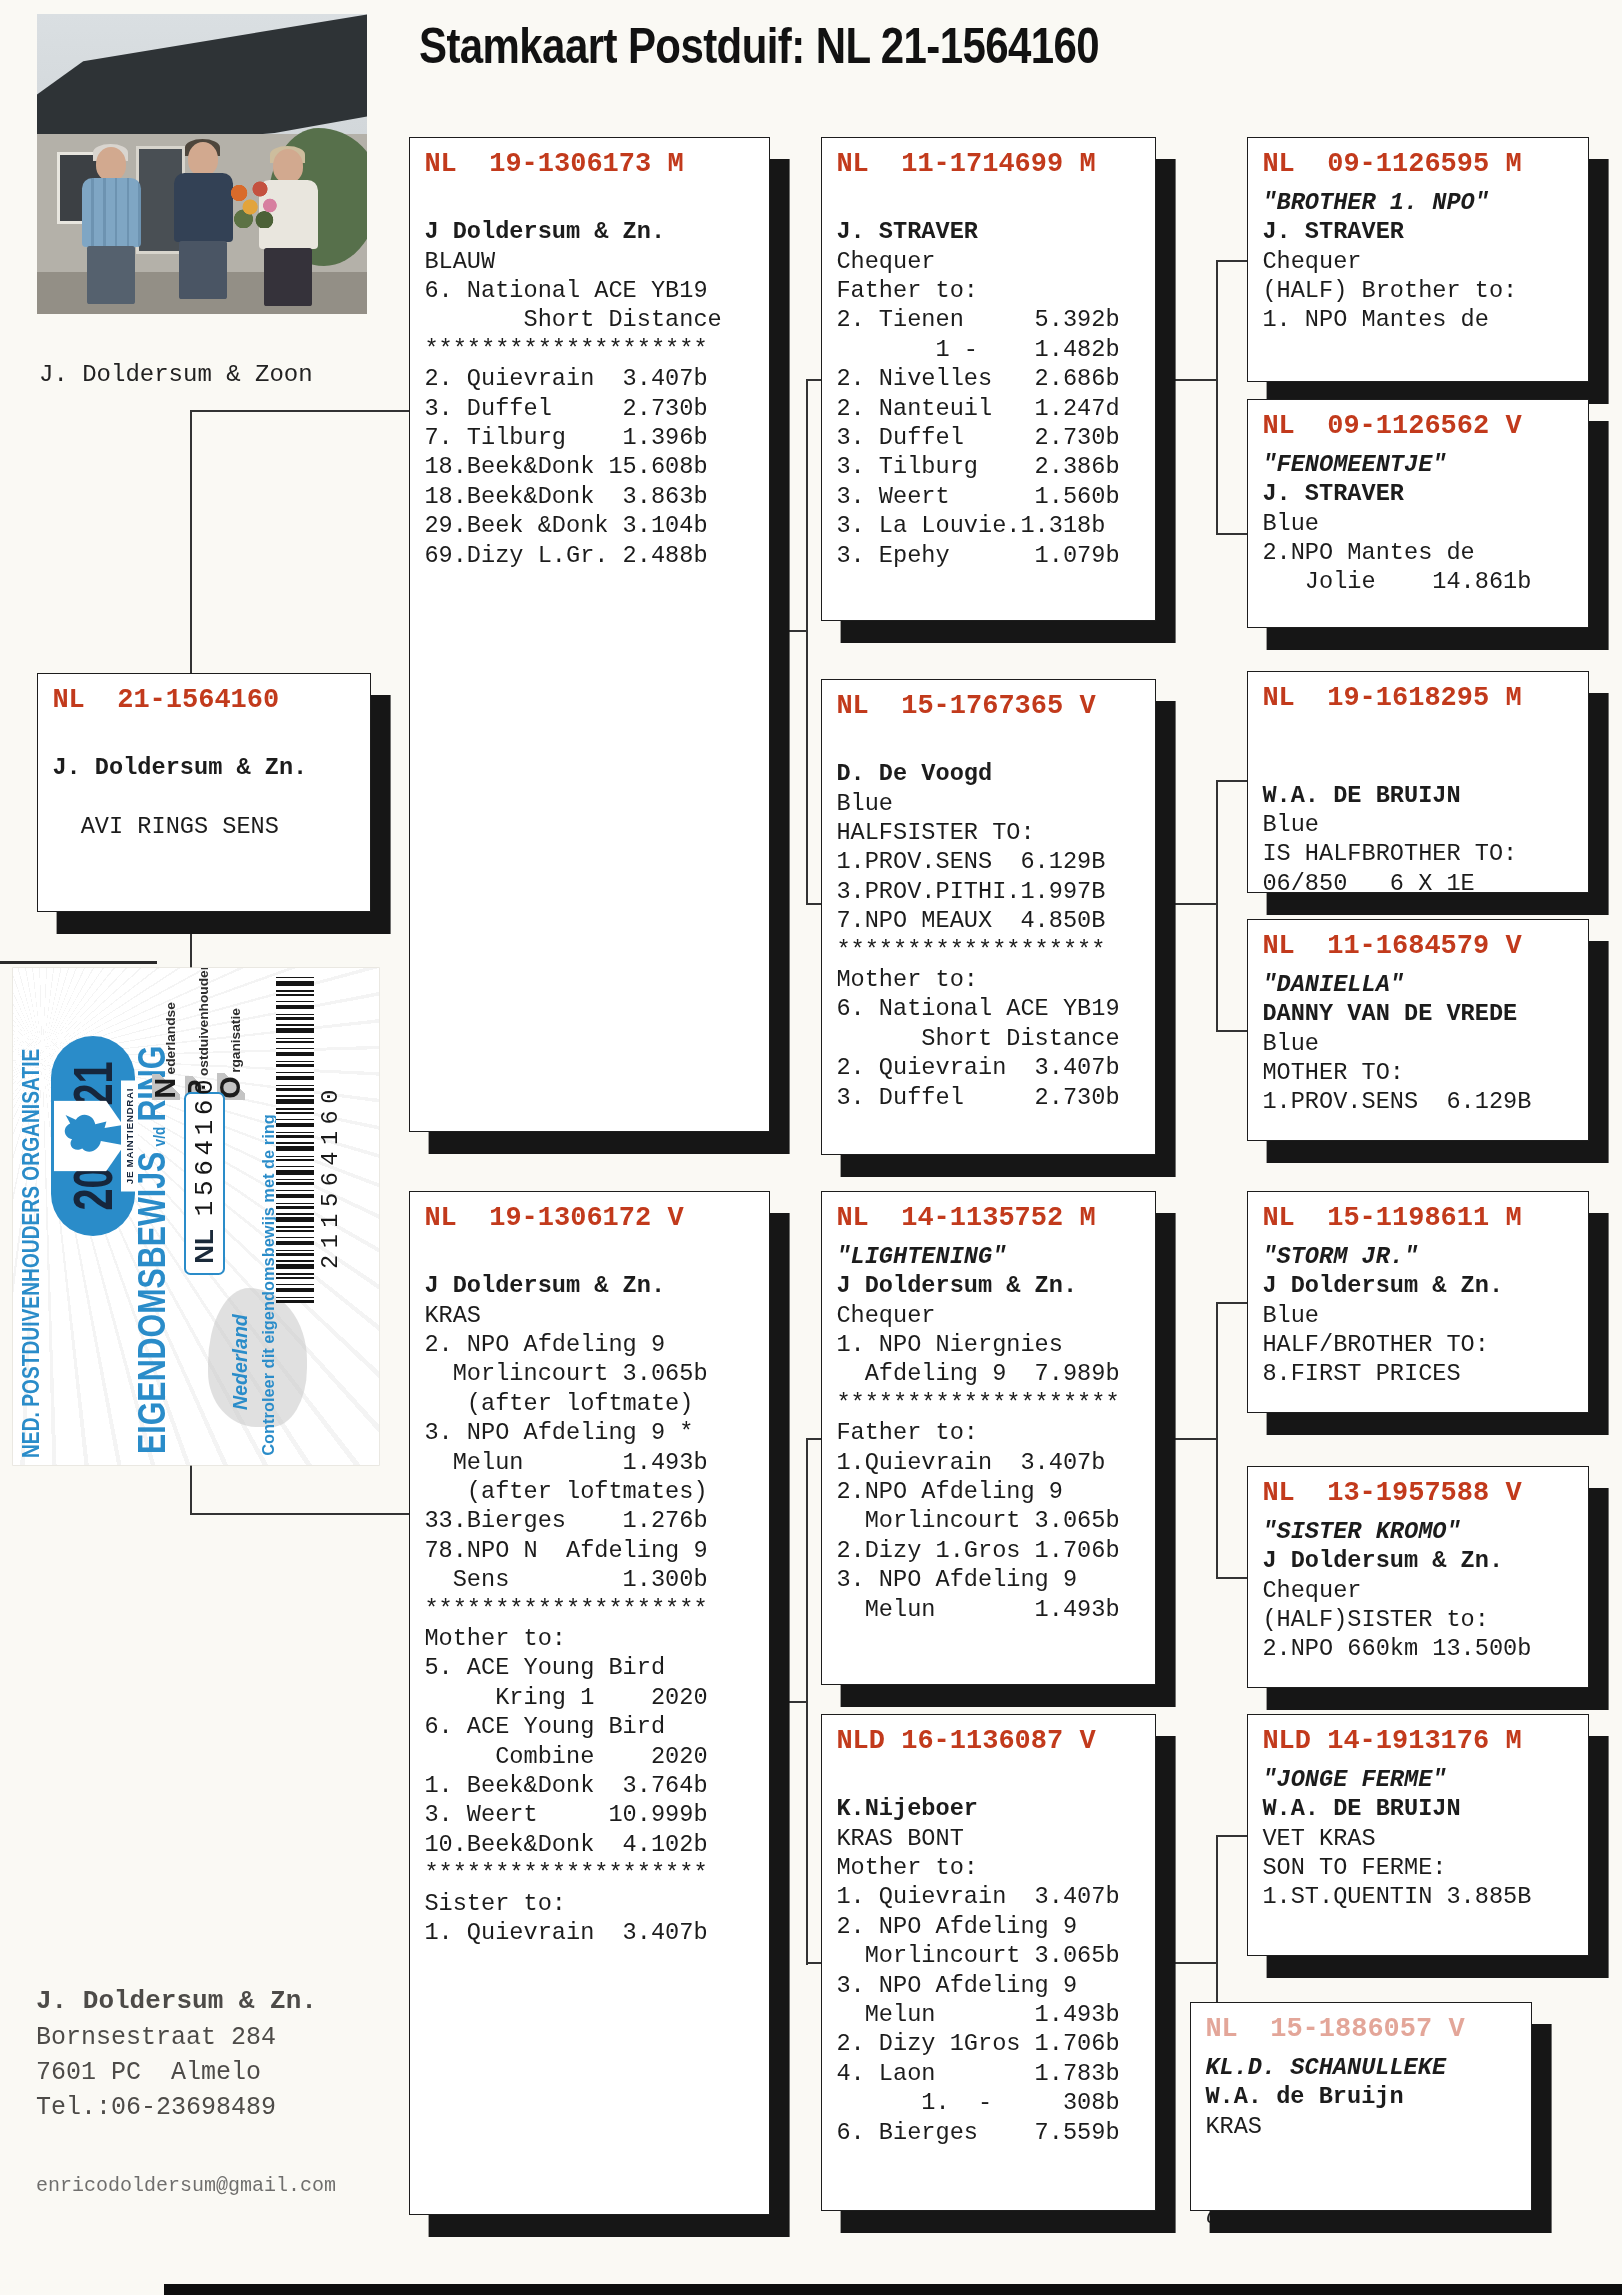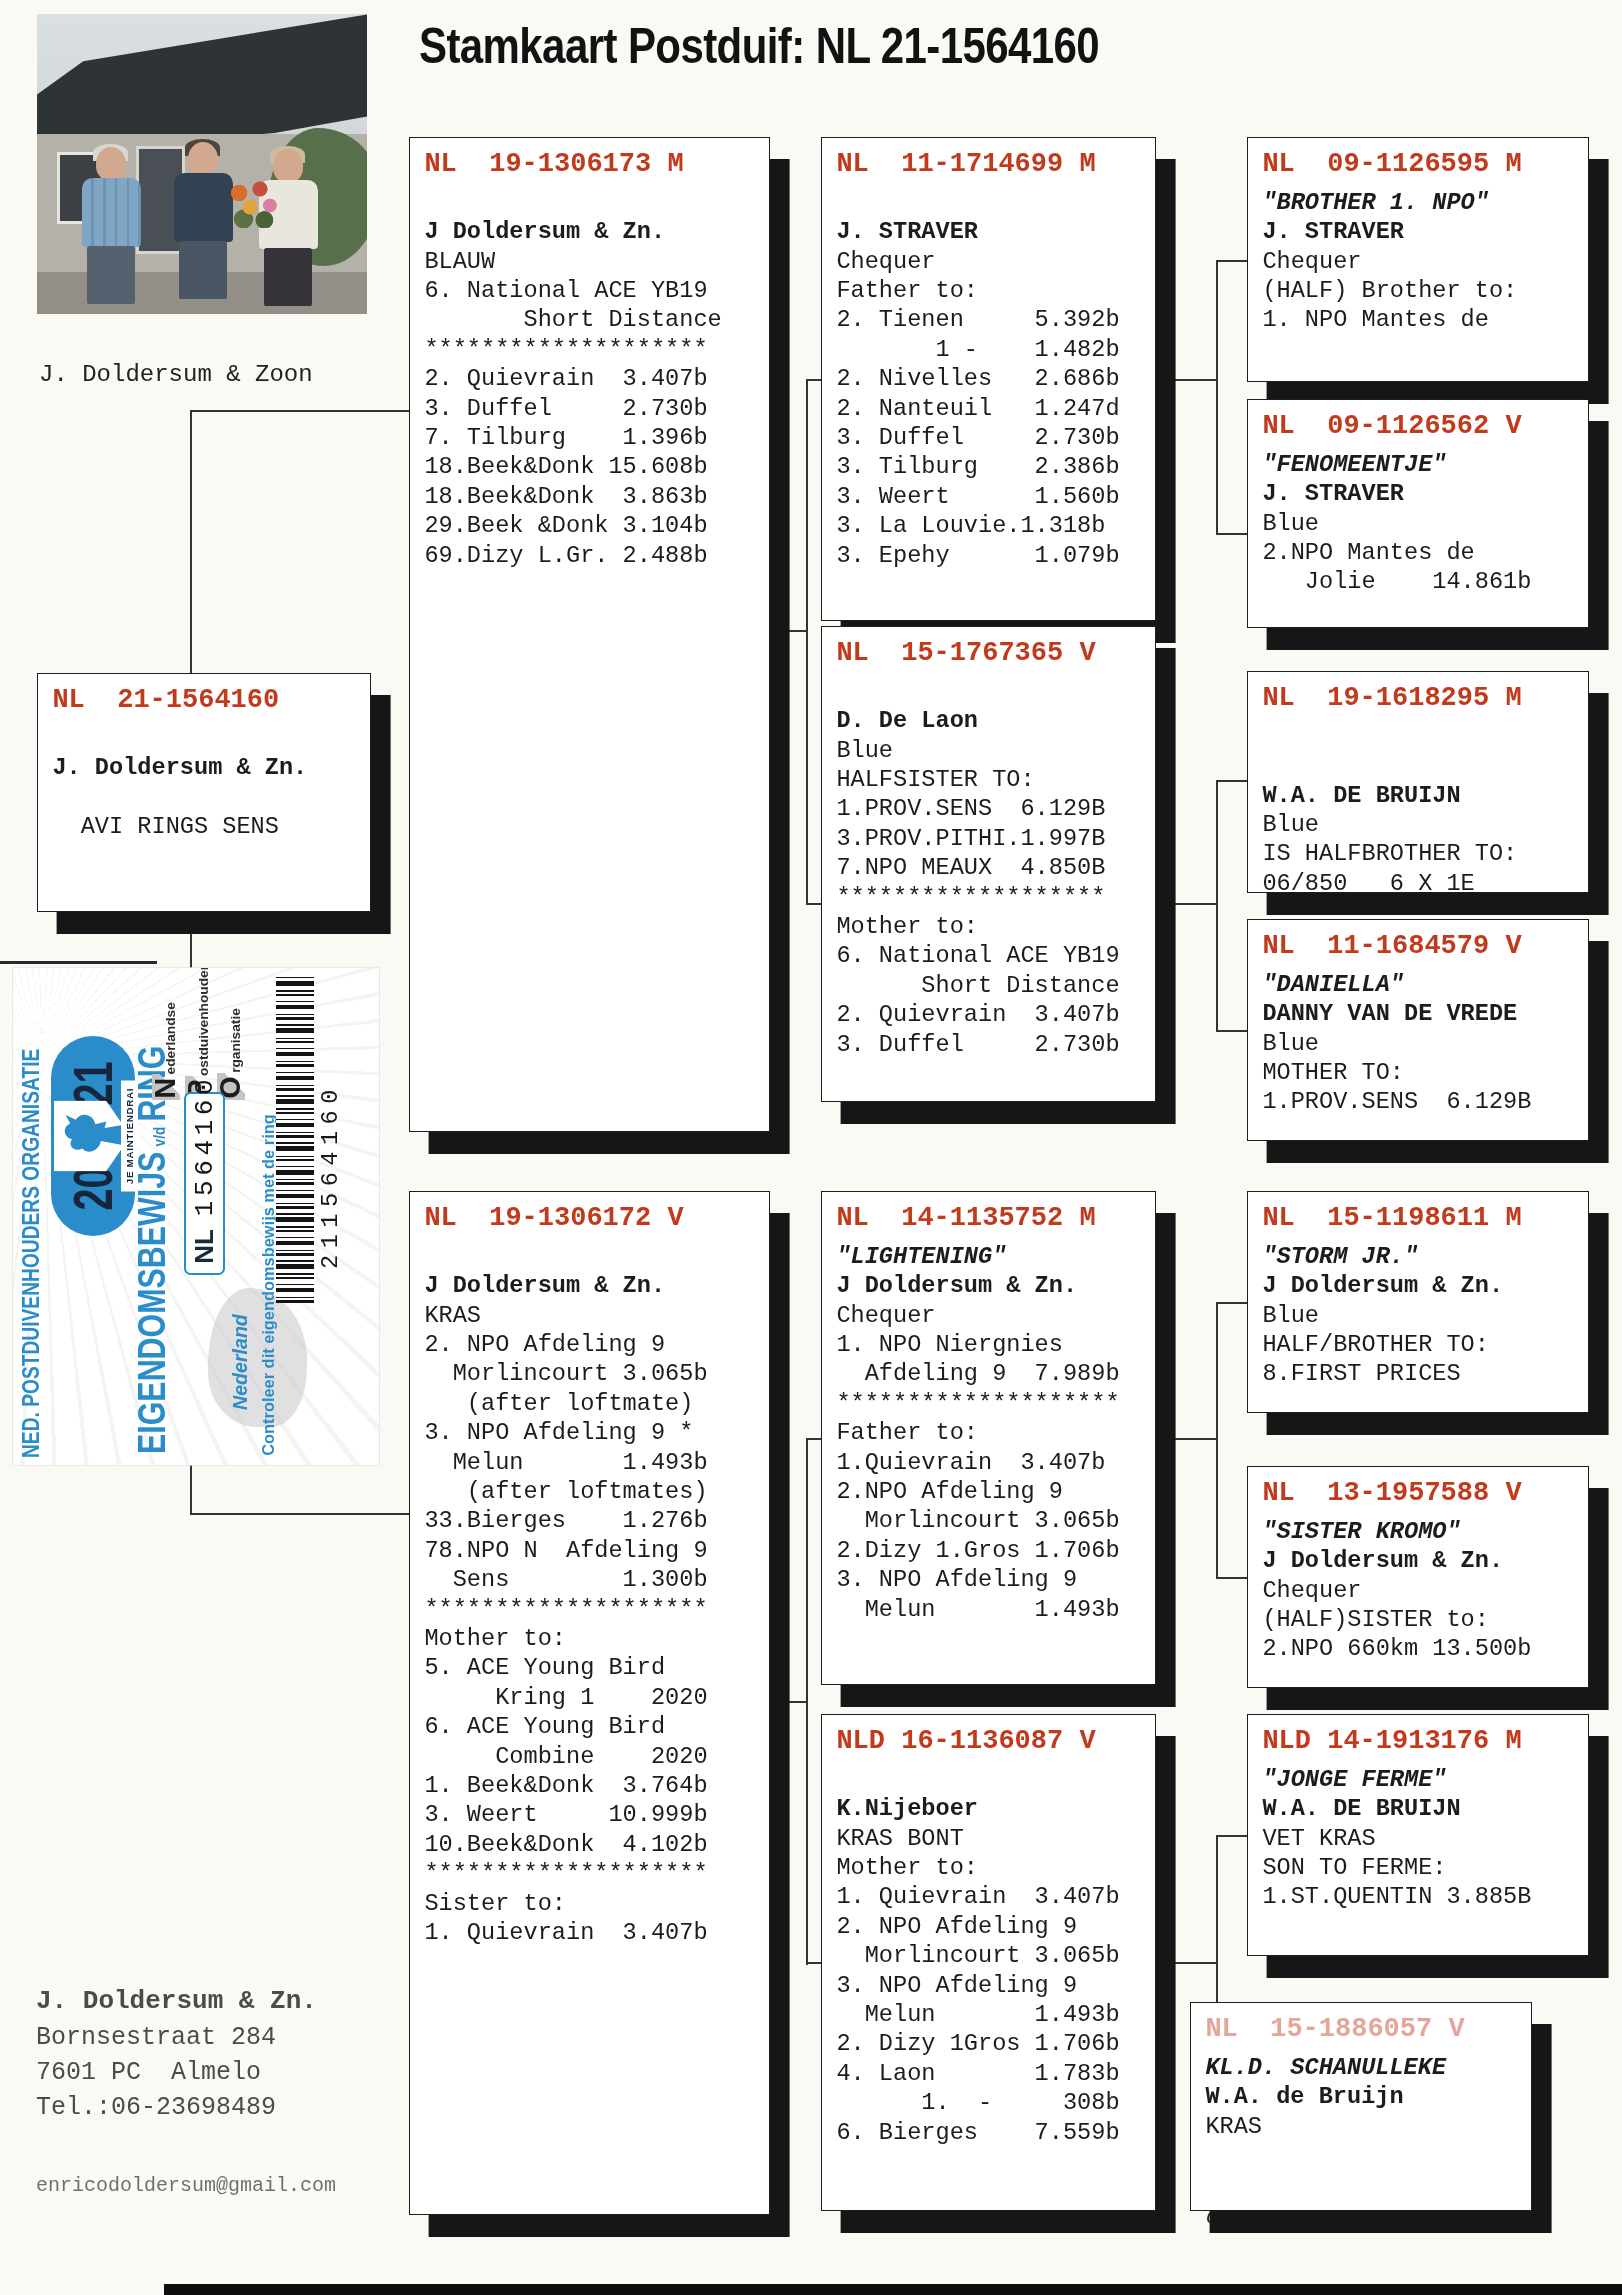--- a/index.html
+++ b/index.html
@@ -42,21 +42,21 @@
         padding:10.5px 0 0 14.4px;box-sizing:border-box;}
   .ring{font-size:27px;font-weight:700;color:#c23a1c;white-space:pre;margin-bottom:9.2px;}
   .faded .ring{color:rgba(194,58,28,.45);}
   .ln{font-size:23.6px;line-height:29.4px;white-space:pre;}
   .ln.b{font-weight:700;}
   .ln.i{font-style:italic;}
   #box-subject{left:37px;top:673px;width:334px;height:239px}
   #box-father{left:409px;top:137px;width:361px;height:995px}
   #box-mother{left:409px;top:1191px;width:361px;height:1024px}
   #box-pgf{left:821px;top:137px;width:335px;height:484px}
-  #box-pgm{left:821px;top:626px;width:335px;height:476px}
+  #box-pgm{left:821px;top:679px;width:335px;height:476px}
   #box-mgf{left:821px;top:1191px;width:335px;height:494px}
   #box-mgm{left:821px;top:1714px;width:335px;height:497px}
   #box-pgf-f{left:1247px;top:137px;width:342px;height:245px}
   #box-pgf-m{left:1247px;top:399px;width:342px;height:229px}
   #box-pgm-f{left:1247px;top:671px;width:342px;height:222px}
   #box-pgm-m{left:1247px;top:919px;width:342px;height:222px}
   #box-mgf-f{left:1247px;top:1191px;width:342px;height:222px}
   #box-mgf-m{left:1247px;top:1466px;width:342px;height:222px}
   #box-mgm-f{left:1247px;top:1714px;width:342px;height:242px}
   #box-mgm-m{left:1190px;top:2002px;width:342px;height:209px}
@@ -265,21 +265,21 @@
       <div class="ln">2. Nanteuil   1.247d</div>
       <div class="ln">3. Duffel     2.730b</div>
       <div class="ln">3. Tilburg    2.386b</div>
       <div class="ln">3. Weert      1.560b</div>
       <div class="ln">3. La Louvie.1.318b</div>
       <div class="ln">3. Epehy      1.079b</div>
     </div>
     <div class="pbox" id="box-pgm">
       <div class="ring">NL  15-1767365 V</div>
       <div class="ln">&nbsp;</div>
-      <div class="ln b">D. De Laon</div>
+      <div class="ln b">D. De Voogd</div>
       <div class="ln">Blue</div>
       <div class="ln">HALFSISTER TO:</div>
       <div class="ln">1.PROV.SENS  6.129B</div>
       <div class="ln">3.PROV.PITHI.1.997B</div>
       <div class="ln">7.NPO MEAUX  4.850B</div>
       <div class="ln">*******************</div>
       <div class="ln">Mother to:</div>
       <div class="ln">6. National ACE YB19</div>
       <div class="ln">      Short Distance</div>
       <div class="ln">2. Quievrain  3.407b</div>

